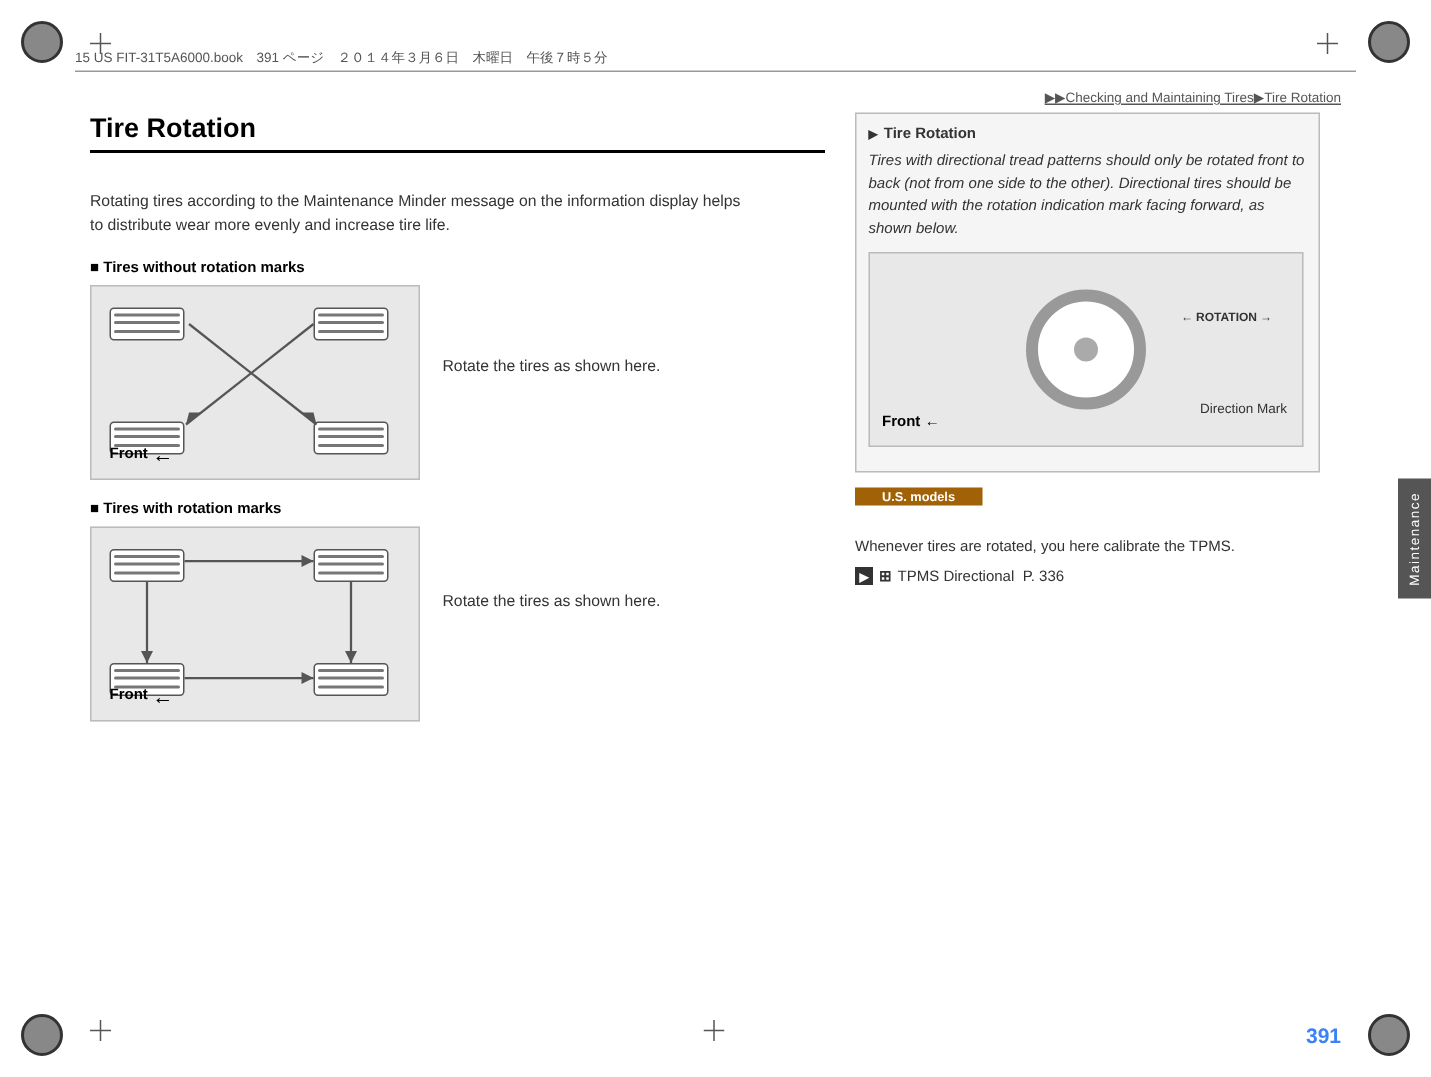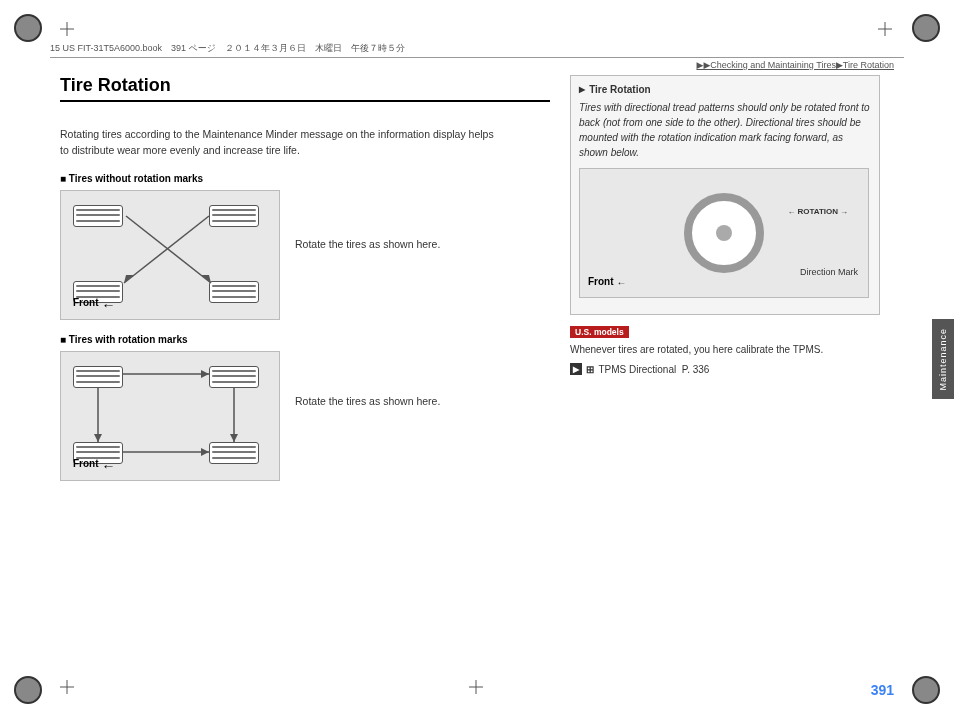--- a/index.html
+++ b/index.html
@@ -34,21 +34,21 @@
       height: 16px;
     }
     .ch-tl { top: 22px; left: 60px; }
     .ch-tr { top: 22px; right: 60px; }
     .ch-bl { bottom: 22px; left: 60px; }
     .ch-bm { bottom: 22px; left: 50%; transform: translateX(-50%); }
 
     
     .top-bar {
       position: absolute;
-      top: 42px; left: 50px; right: 50px;
+      top: 32px; left: 50px; right: 50px;
       height: 16px;
       display: flex;
       align-items: center;
       font-size: 9px;
       color: #555;
       border-bottom: 1px solid #999;
       padding-bottom: 3px;
     }
     .top-bar-text {
       flex: 1;
@@ -257,27 +257,27 @@
     .direction-mark-label {
       position: absolute;
       bottom: 20px;
       right: 10px;
       font-size: 9px;
       color: #333;
     }
 
     
     .us-models-badge {
-      background: #b91c1c;
+      background: #a16207;
       color: #fff;
       font-size: 8.5px;
       font-weight: bold;
-      padding: 1px 5px;
+      padding: 1px 18px;
       display: inline-block;
-      margin-bottom: 4px;
+      margin-bottom: 20px;
     }
 
     
     .us-text {
       font-size: 10px;
       color: #333;
       line-height: 1.5;
       margin-bottom: 6px;
     }
 

